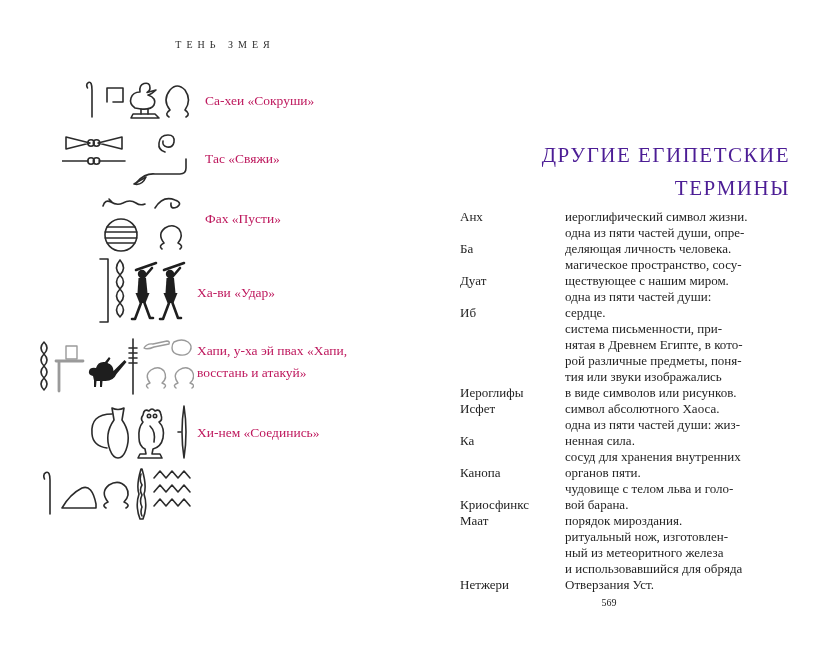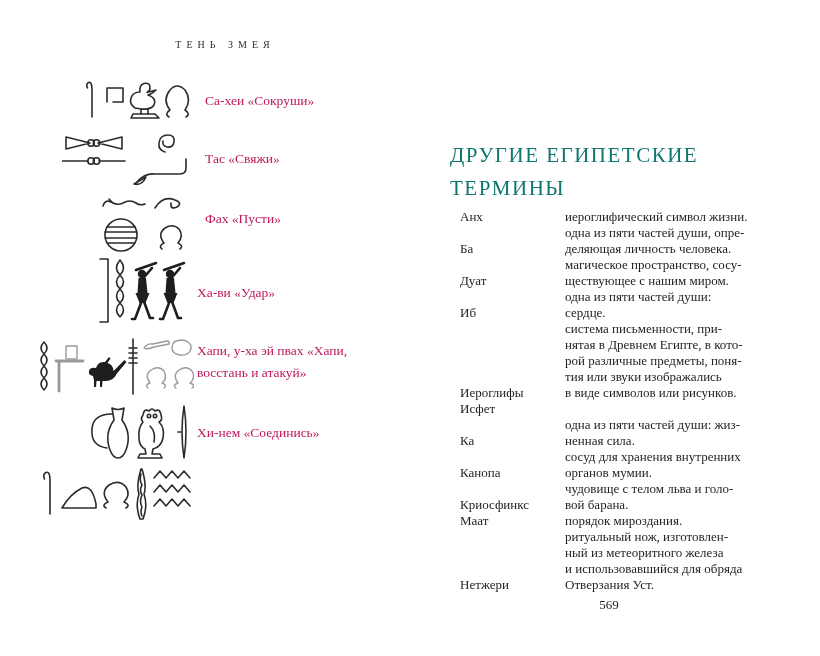--- a/index.html
+++ b/index.html
@@ -7,27 +7,27 @@
         font-family:"Liberation Serif",serif;color:#1e1e1e;overflow:hidden;}
   .running-head{position:absolute;left:95px;top:39px;width:260px;text-align:center;
         font-size:10px;letter-spacing:5px;color:#2e2e2e;}
   .row-label{position:absolute;font-size:13.5px;line-height:22px;white-space:pre-line;color:#be185d;}
   .glyphs{position:absolute;}
   .s{fill:none;stroke:#2b2b2b;stroke-width:1.6;stroke-linecap:round;stroke-linejoin:round;}
   .s2{fill:none;stroke:#1e1e1e;stroke-width:2.6;stroke-linecap:round;stroke-linejoin:round;}
   .f{fill:#1e1e1e;stroke:none;}
   .g3{fill:none;stroke:#9a9a9a;stroke-width:2.8;stroke-linecap:round;}
   .g1{fill:none;stroke:#9a9a9a;stroke-width:1.4;stroke-linecap:round;stroke-linejoin:round;}
-  .title{position:absolute;left:450px;top:139px;width:340px;text-align:left;
-        font-size:21px;line-height:33px;letter-spacing:1.5px;color:#0f766e;}
+  .title{position:absolute;left:450px;top:139px;width:340px;text-align:right;
+        font-size:21px;line-height:33px;letter-spacing:1.5px;color:#4c1d95;}
   .entries{position:absolute;left:460px;top:209px;width:338px;font-size:13px;line-height:16px;}
   .entry{display:flex;align-items:flex-end;}
   .term{width:97px;flex:none;}
   .def{flex:1;white-space:pre-line;margin-left:8px;}
-  .page-number{position:absolute;left:460px;top:597px;width:298px;text-align:center;font-size:13px;color:#222;}
+  .page-number{position:absolute;left:460px;top:597px;width:298px;text-align:center;font-size:10px;color:#222;}
 </style>
 </head>
 <body>
 
 <div class="book">
 
   <div class="running-head">ТЕНЬ ЗМЕЯ</div>
 
   <svg class="glyphs" style="left:85px;top:77px" width="112" height="42" viewBox="0 0 112 42">
     <g>
@@ -203,30 +203,31 @@
     <div class="entry">
       <div class="term">Иероглифы</div>
       <div class="def">система письменности, при-
 нятая в Древнем Египте, в кото-
 рой различные предметы, поня-
 тия или звуки изображались
 в виде символов или рисунков.</div>
     </div>
     <div class="entry">
       <div class="term">Исфет</div>
+      <div class="def">символ абсолютного Хаоса.</div>
     </div>
     <div class="entry">
       <div class="term">Ка</div>
       <div class="def">одна из пяти частей души: жиз-
 ненная сила.</div>
     </div>
     <div class="entry">
       <div class="term">Канопа</div>
       <div class="def">сосуд для хранения внутренних
-органов мумии.</div>
+органов пяти.</div>
     </div>
     <div class="entry">
       <div class="term">Криосфинкс</div>
       <div class="def">чудовище с телом льва и голо-
 вой барана.</div>
     </div>
     <div class="entry">
       <div class="term">Маат</div>
       <div class="def">порядок мироздания.</div>
     </div>

